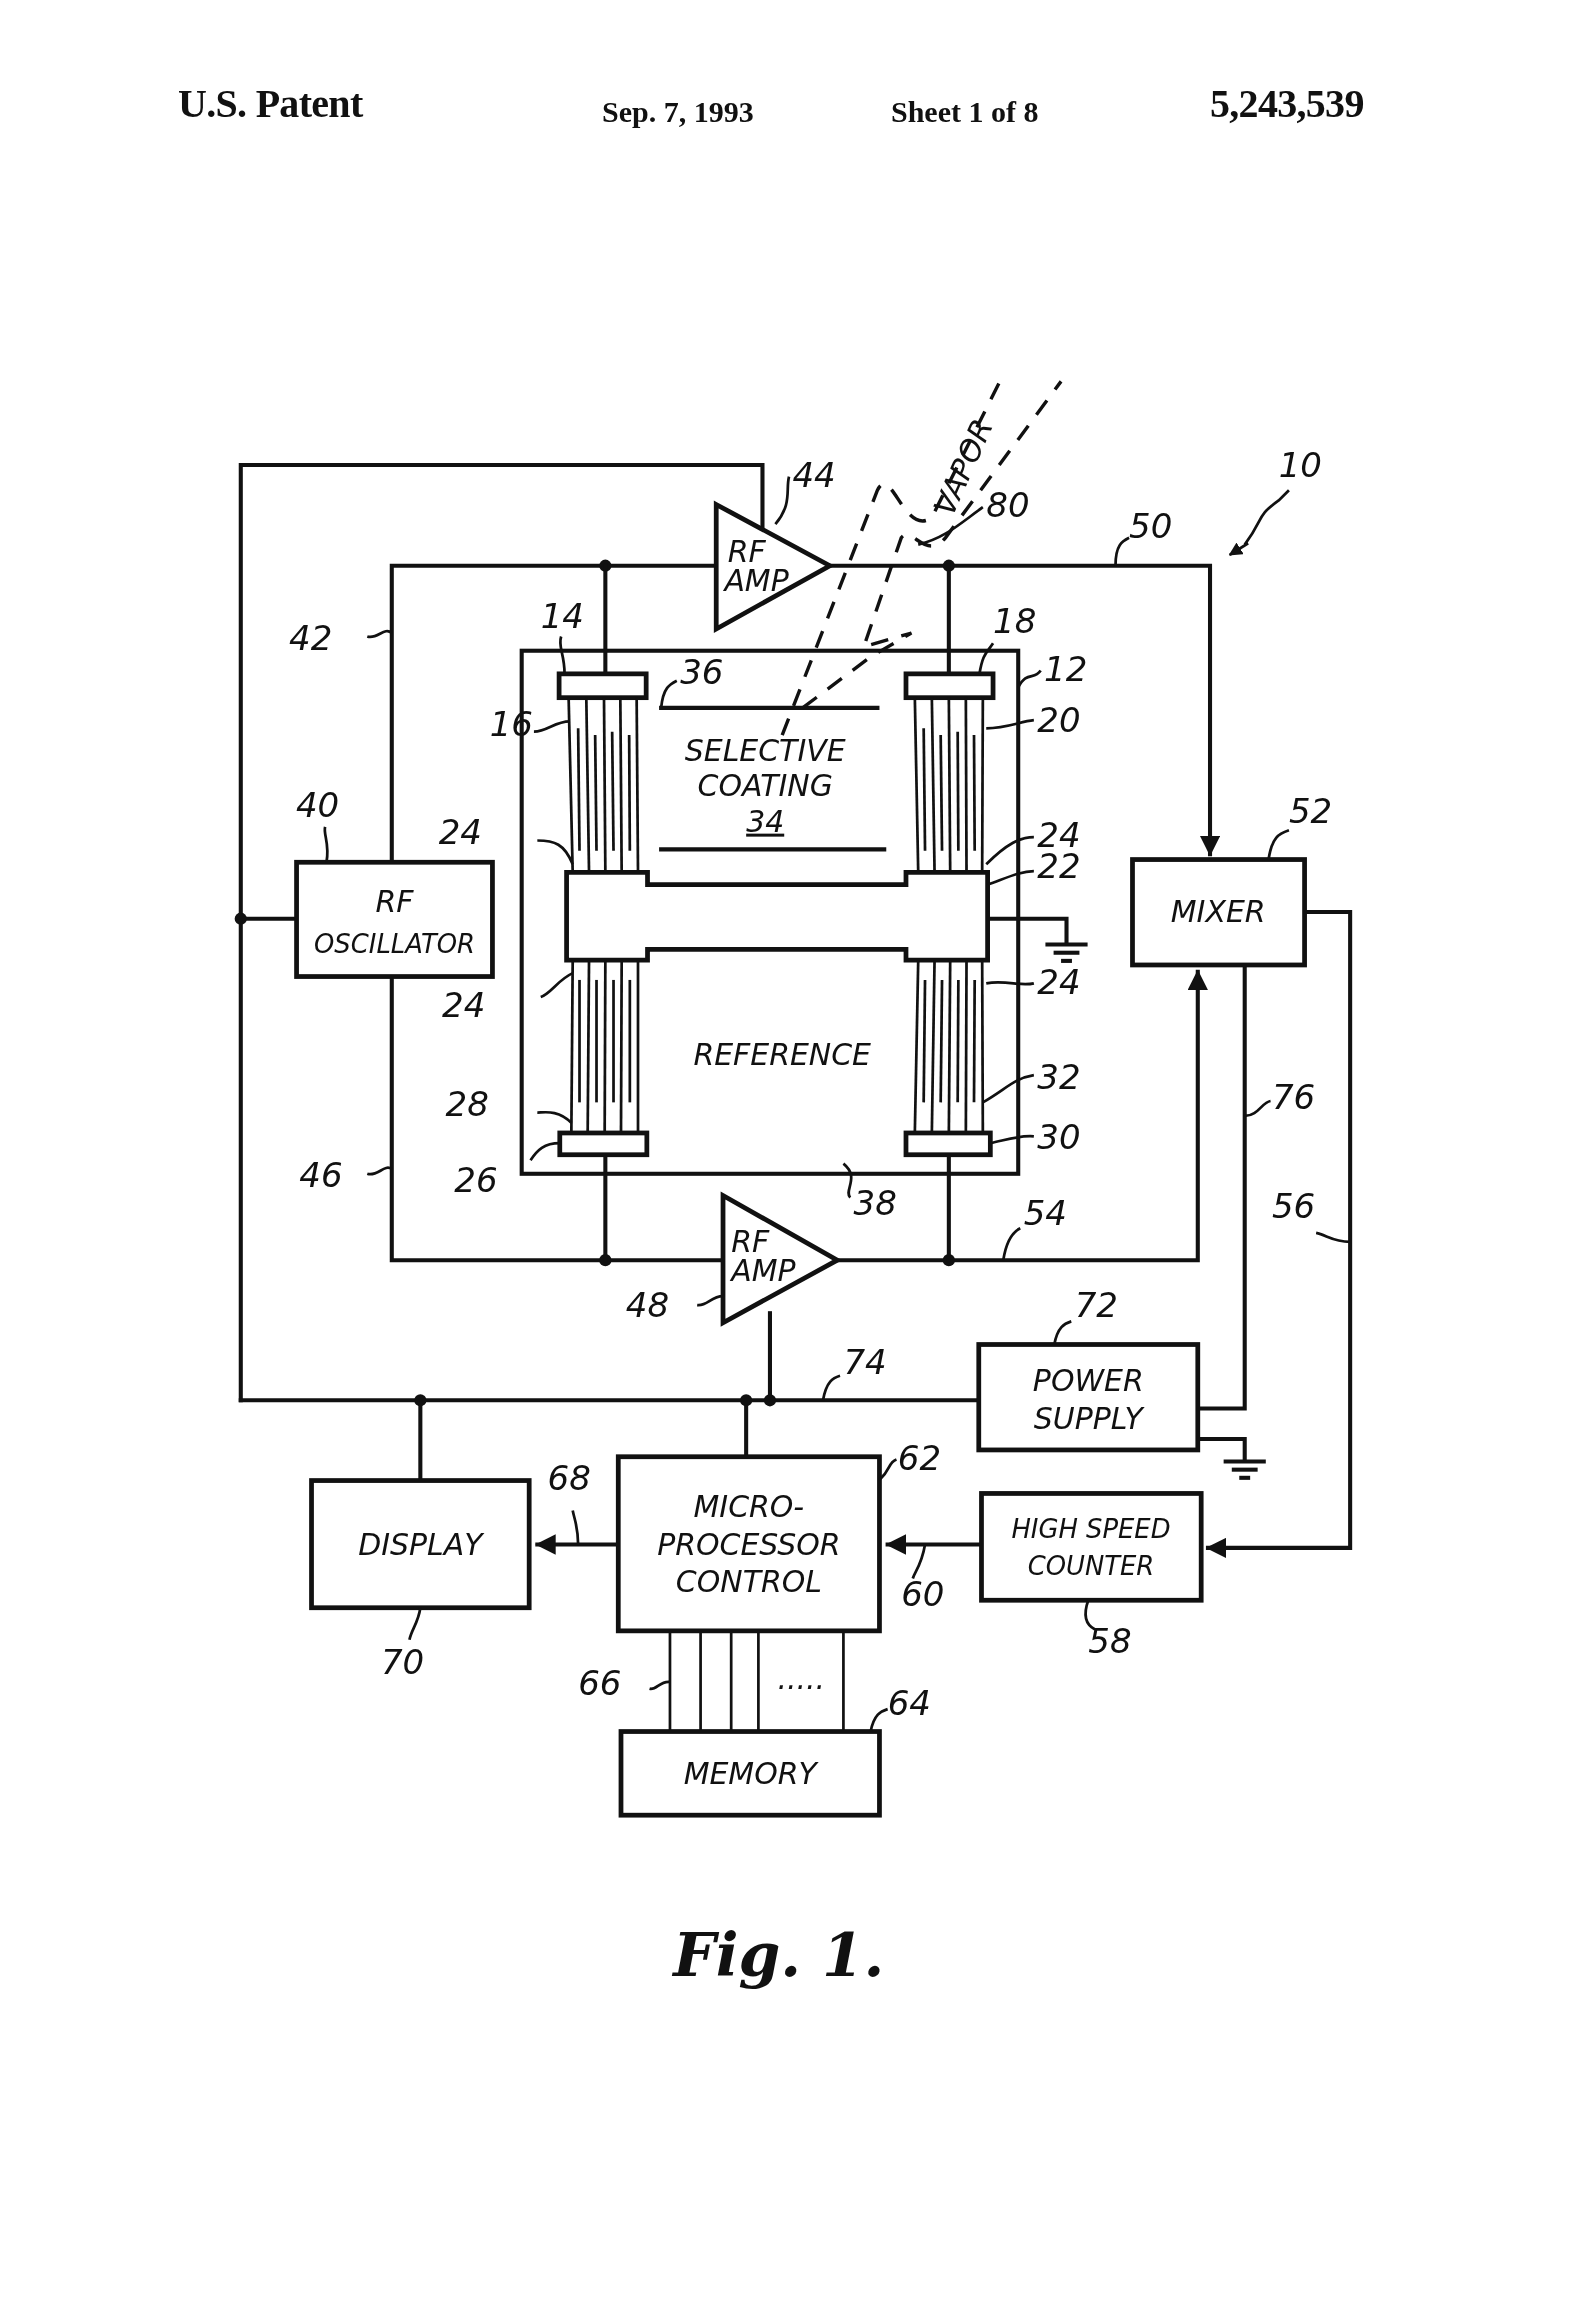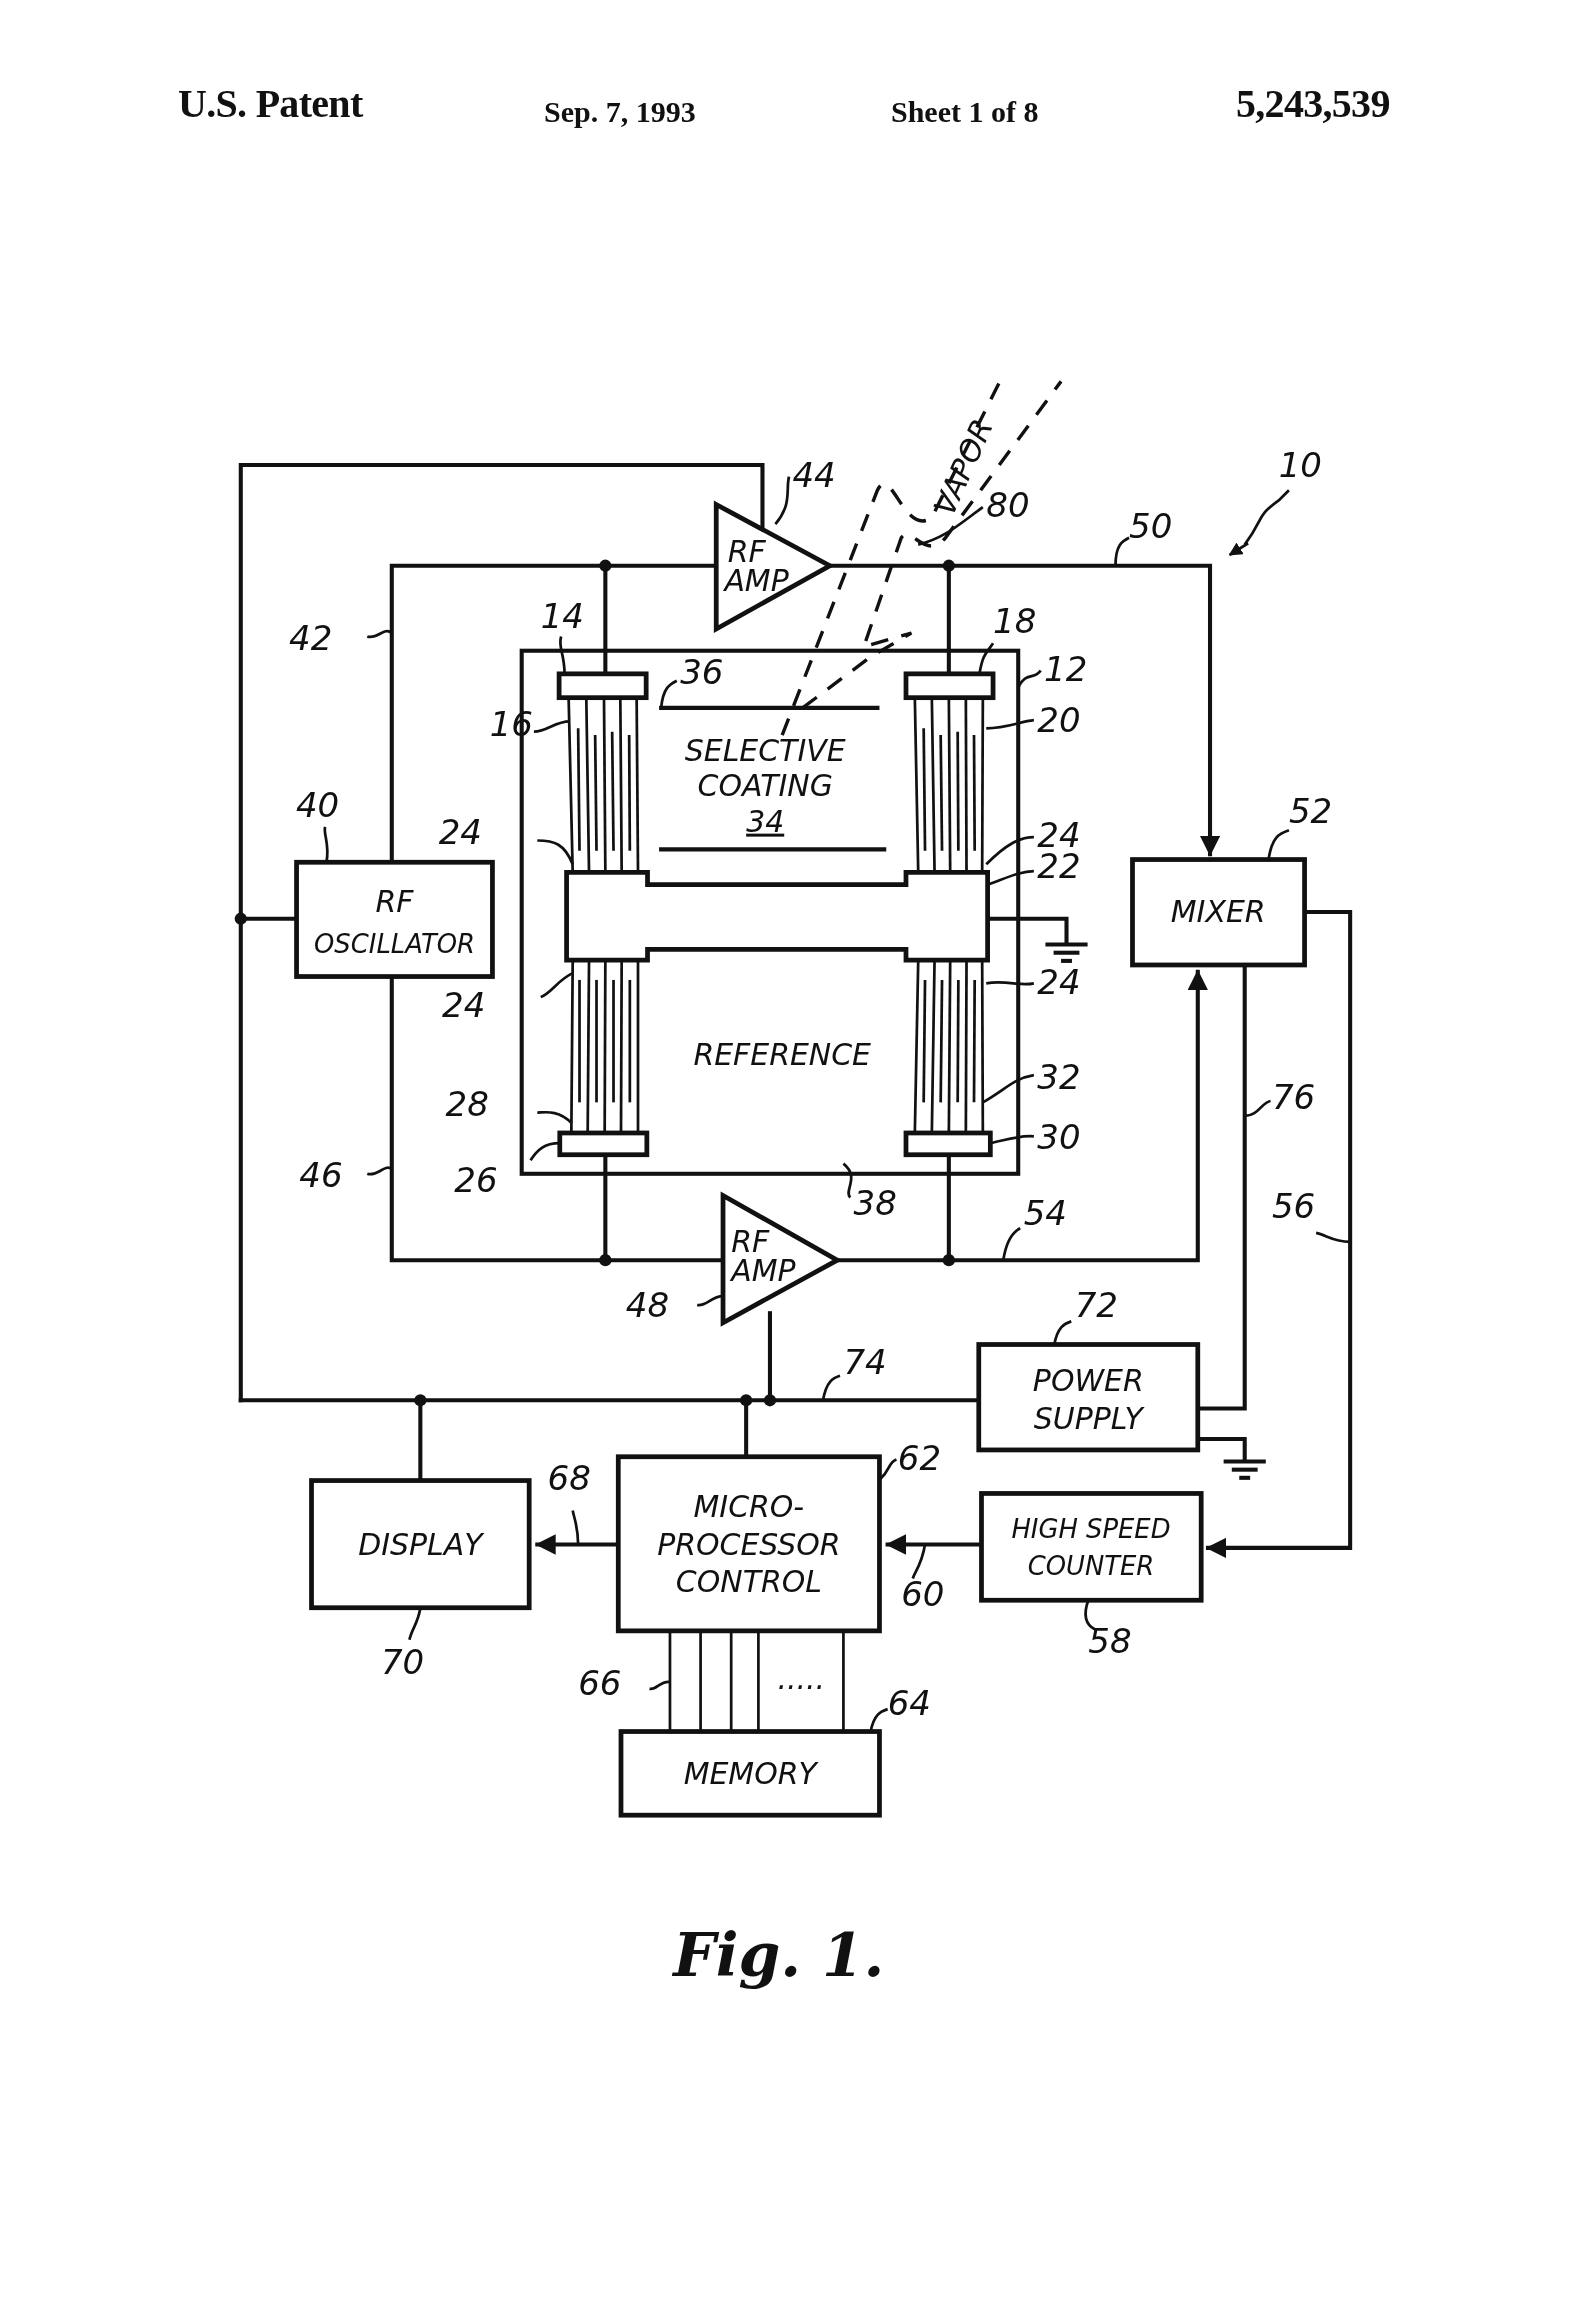--- a/index.html
+++ b/index.html
@@ -17,23 +17,23 @@
   .blk { font-family: "DejaVu Sans", sans-serif; font-style: italic; font-size: 44px; fill: #111; text-anchor: middle; }
   .blk-sm { font-size: 38px; }
   .num { font-family: "DejaVu Sans", sans-serif; font-style: italic; font-size: 50px; fill: #111; }
   .fig { font-family: "DejaVu Serif", serif; font-style: italic; font-weight: bold; font-size: 88px; fill: #111; text-anchor: middle; }
   .dot { fill: #111; }
 </style>
 </head>
 <body>
 
 <div class="hdr hdr-big" style="left:178px;">U.S. Patent</div>
-<div class="hdr hdr-small" style="left:544px;">Sep. 7, 1993</div>
+<div class="hdr hdr-small" style="left:602px;">Sep. 7, 1993</div>
 <div class="hdr hdr-small" style="left:891px;">Sheet 1 of 8</div>
-<div class="hdr hdr-big" style="left:1236px;">5,243,539</div>
+<div class="hdr hdr-big" style="left:1210px;">5,243,539</div>
 
 <svg id="diagram" width="1578" height="2319" viewBox="0 0 2320 3408">
   <defs>
     <marker id="arr" viewBox="0 0 10 10" refX="9" refY="5" markerWidth="5" markerHeight="5" orient="auto-start-reverse">
       <path d="M0,0 L10,5 L0,10 z" fill="#111"></path>
     </marker>
   </defs>
 
   <g>
 

